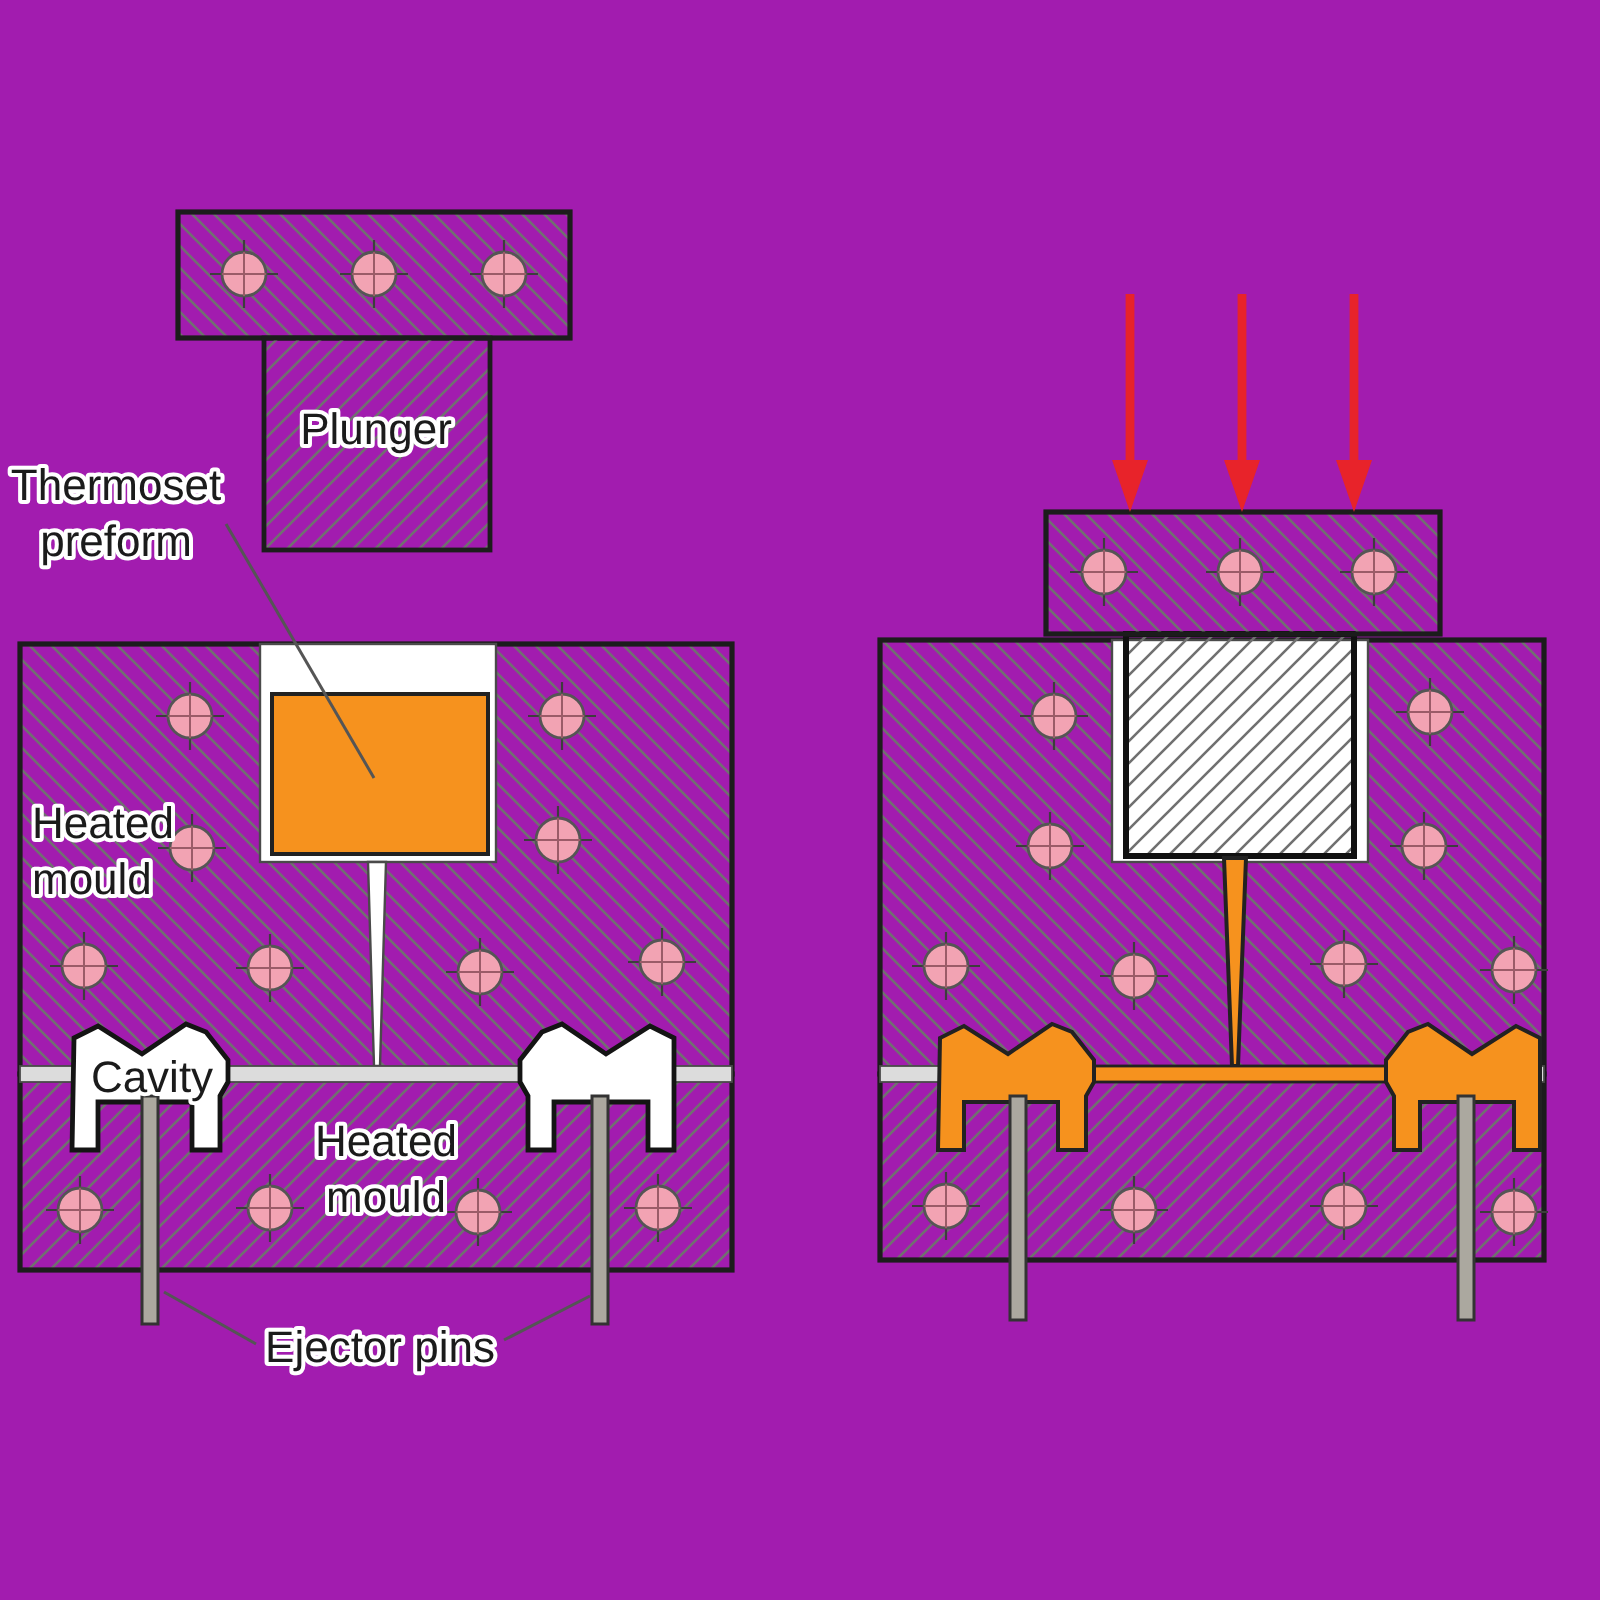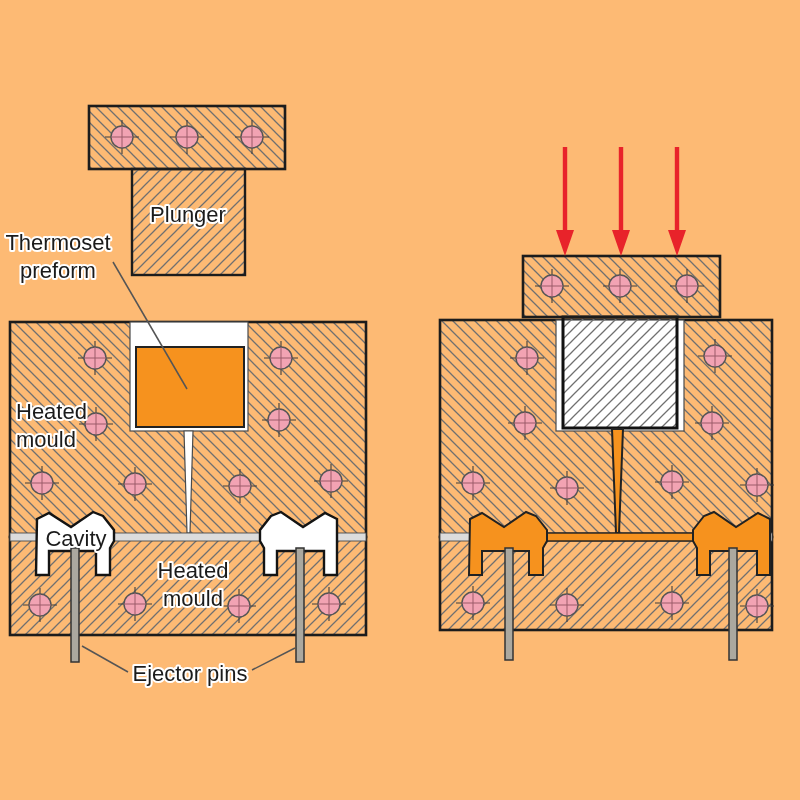--- a/index.html
+++ b/index.html
@@ -1,16 +1,16 @@
 <!DOCTYPE html>
 <html><head>
 <meta charset="utf-8">
 <style>
   html,body{margin:0;padding:0;background:#ffffff;}
-  .stage{position:relative;width:800px;height:800px;background:#fdba74;overflow:hidden;}
+  .stage{position:relative;width:800px;height:800px;background:#a21caf;overflow:hidden;}
   svg{display:block;}
   .lbl{
     font-family:"Liberation Sans", sans-serif;
     font-size:22px;
     fill:#1b1b1b;
     paint-order:stroke;
     stroke:#ffffff;
     stroke-width:4px;
     stroke-linejoin:round;
   }

